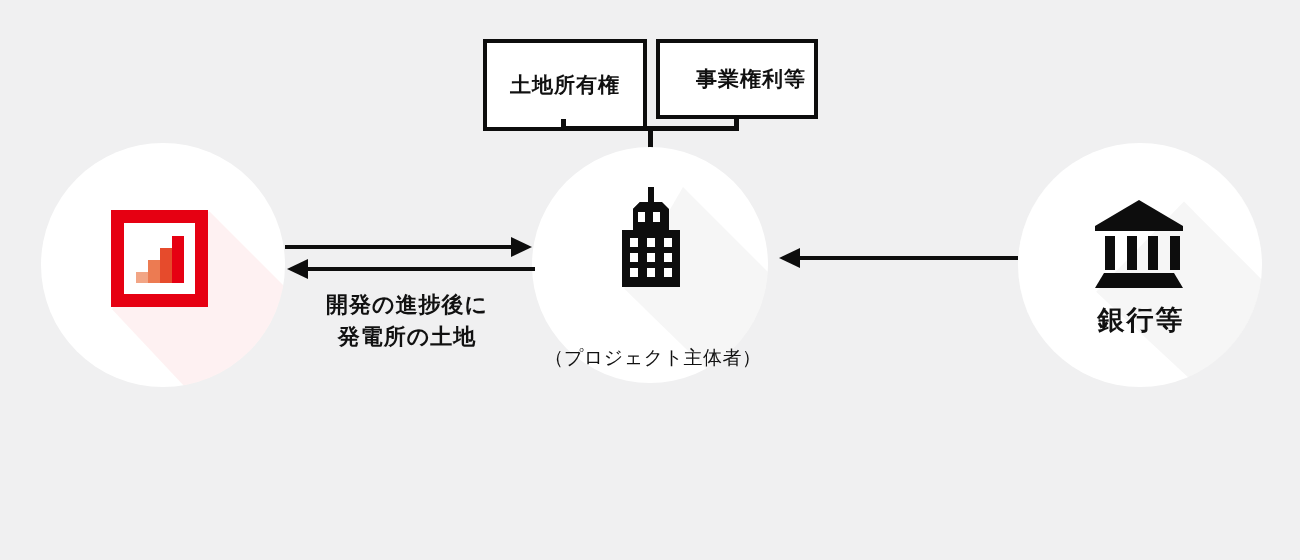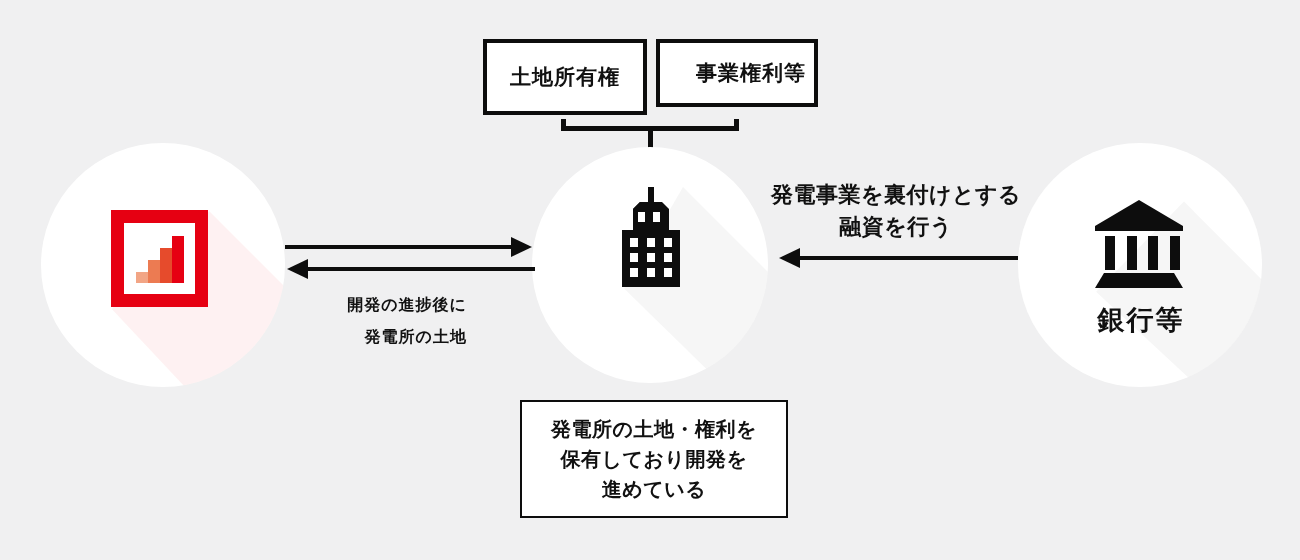--- a/index.html
+++ b/index.html
@@ -8,22 +8,22 @@
     --c-white:#ffffff;
   }
   html,body{margin:0;padding:0;}
   body{font-family:"Liberation Sans","DejaVu Sans",sans-serif;color:var(--c-text);}
   .canvas{position:relative;width:1300px;height:560px;background:var(--c-bg);overflow:hidden;}
 
   
   .tbox{position:absolute;box-sizing:border-box;background:var(--c-white);
         border:4px solid var(--c-line);display:flex;align-items:center;justify-content:center;
         font-size:21px;font-weight:bold;letter-spacing:1px;}
-  .tbox-left{left:483px;top:39px;width:164px;height:76px;}
-  .tbox-right{left:656px;top:39px;width:162px;height:68px;padding-left:28px;}
+  .tbox-left{left:483px;top:39px;width:164px;height:92px;}
+  .tbox-right{left:656px;top:39px;width:162px;height:80px;padding-left:28px;}
 
   
   .conn{position:absolute;background:var(--c-line);}
   .conn-stub-l{left:561px;top:119px;width:5px;height:12px;}
   .conn-stub-r{left:734px;top:119px;width:5px;height:12px;}
   .conn-h{left:561px;top:126px;width:178px;height:5px;}
   .conn-stub-c{left:648px;top:131px;width:5px;height:17px;}
 
   
   .circle{position:absolute;border-radius:50%;background:var(--c-white);}
@@ -69,21 +69,21 @@
   .a1-line{left:285px;top:245px;width:228px;}
   .a1-head{left:511px;top:237px;}
   .a2-line{left:307px;top:267px;width:228px;}
   .a2-head{left:287px;top:259px;}
   .a3-line{left:799px;top:256px;width:219px;}
   .a3-head{left:779px;top:248px;}
 
   
   .atext{position:absolute;transform:translateX(-50%);font-weight:bold;text-align:center;white-space:nowrap;}
   .t1{left:405px;top:200px;font-size:22px;letter-spacing:1px;}
-  .t2{left:407px;top:289px;font-size:16px;line-height:32px;letter-spacing:1px;text-align:right;}
+  .t2{left:407px;top:289px;font-size:22px;line-height:32px;letter-spacing:1px;}
   .t3{left:896px;top:179px;font-size:22px;line-height:32px;letter-spacing:0.5px;}
 
   
   .note{position:absolute;left:520px;top:400px;width:268px;height:118px;box-sizing:border-box;
         background:var(--c-white);border:2px solid var(--c-line);
         display:flex;flex-direction:column;align-items:center;justify-content:center;
         font-size:20px;font-weight:bold;line-height:30px;text-align:center;letter-spacing:0.5px;}
 </style>
 </head>
 <body>
@@ -131,20 +131,21 @@
       <rect x="26" y="51" width="8" height="9" fill="#ffffff"></rect>
       <rect x="43" y="51" width="8" height="9" fill="#ffffff"></rect>
       <rect x="9" y="66" width="8" height="9" fill="#ffffff"></rect>
       <rect x="26" y="66" width="8" height="9" fill="#ffffff"></rect>
       <rect x="43" y="66" width="8" height="9" fill="#ffffff"></rect>
       <rect x="9" y="81" width="8" height="9" fill="#ffffff"></rect>
       <rect x="26" y="81" width="8" height="9" fill="#ffffff"></rect>
       <rect x="43" y="81" width="8" height="9" fill="#ffffff"></rect>
     </svg>
   </div>
+  <div class="node-sub">（プロジェクト主体者）</div>
 
   <div class="circle circle-right">
     <div class="shade-wrap">
         <div class="shade"></div>
       </div>
     <svg class="icon-bank" width="88" height="88" viewBox="0 0 88 88" aria-hidden="true">
       <polygon points="44,0 88,26 88,31 0,31 0,26" fill="#0d0d0d"></polygon>
       <rect x="10" y="36" width="10" height="34" fill="#0d0d0d"></rect>
       <rect x="32" y="36" width="10" height="34" fill="#0d0d0d"></rect>
       <rect x="53" y="36" width="10" height="34" fill="#0d0d0d"></rect>
@@ -159,24 +160,15 @@
 
   <div class="ahead ahead-left a2-head"></div>
   <div class="aline a2-line"></div>
   <div class="atext t2">
     <div>開発の進捗後に</div>
     <div>発電所の土地</div>
   </div>
 
   <div class="ahead ahead-left a3-head"></div>
   <div class="aline a3-line"></div>
-  <div class="atext t3">
-    <div>発電事業を裏付けとする</div>
-    <div>融資を行う</div>
-  </div>
 
-  <div class="note">
-    <div>発電所の土地・権利を</div>
-    <div>保有しており開発を</div>
-    <div>進めている</div>
-  </div>
 
 </div>
 
 </body></html>

